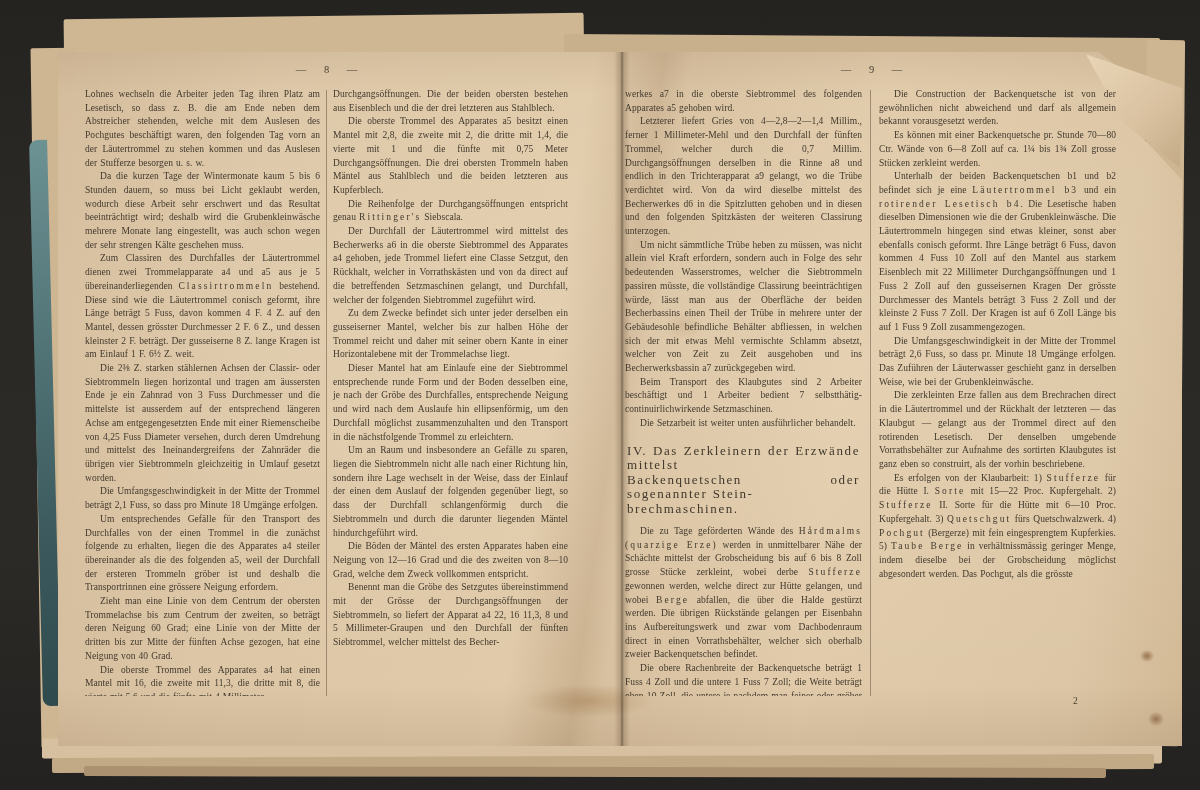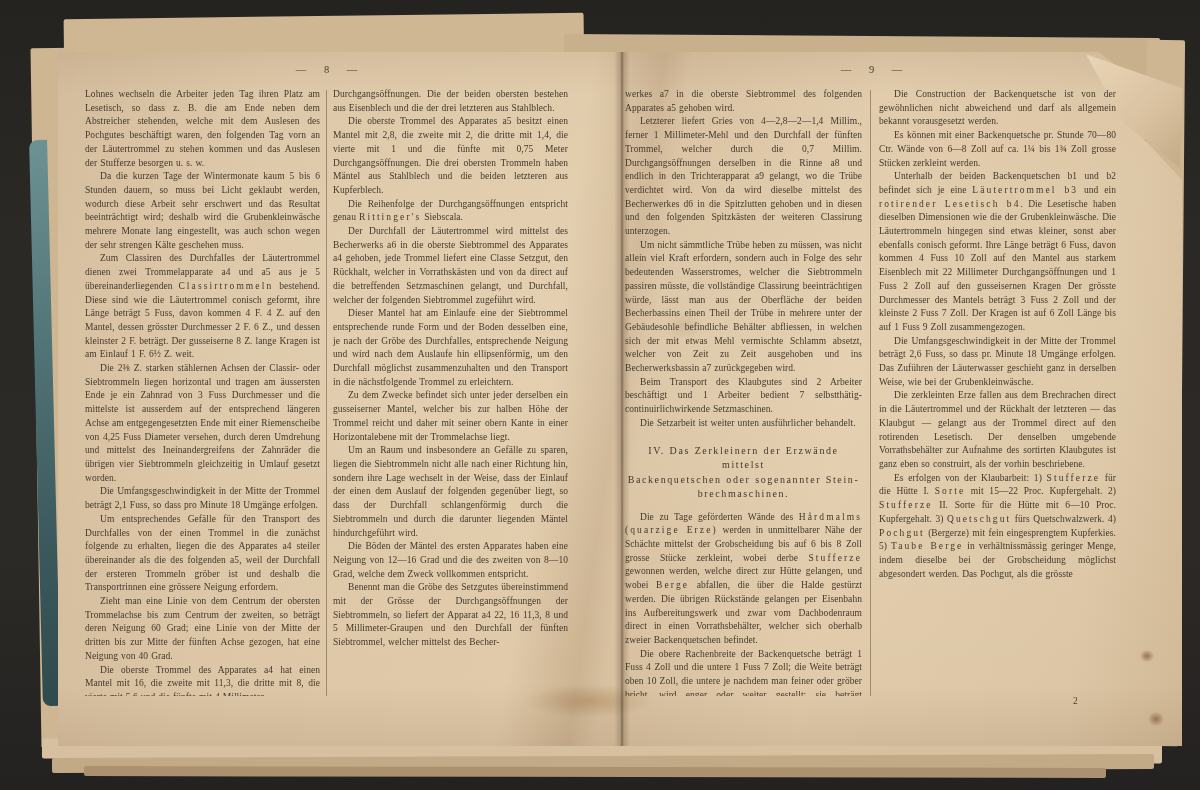--- a/index.html
+++ b/index.html
@@ -43,21 +43,21 @@
                text-align:center;color:#4a4034;}
   .cols{display:flex;margin-top:10px;}
   .col{width:235px;height:608px;overflow:hidden;text-align:justify;
        font-size:9.5px;line-height:13.7px;letter-spacing:0.05px;word-spacing:0.6px;}
   .page-9 .col{width:237px;}
   .col p{margin:0;}
   .col p.indent{text-indent:15px;}
   .col-rule{width:1px;height:606px;margin:2px 6px 0 6px;background:rgba(80,62,45,0.45);align-self:flex-start;}
   .page-9 .col-rule{margin:2px 8px 0 8px;}
   .spaced{letter-spacing:2.1px;}
-  .section-heading{margin:13px 2px 9px 2px;text-align:center;font-size:10px;
+  .section-heading{margin:13px 2px 9px 2px;font-size:13px;
                    line-height:14.5px;letter-spacing:1.6px;color:#41382c;}
   .signature{position:absolute;left:448px;top:632px;font-size:9.5px;color:#4a4034;}
 
   
   .stain{position:absolute;border-radius:50%;mix-blend-mode:multiply;pointer-events:none;}
   .stain-bottom{left:500px;top:672px;width:130px;height:34px;
     background:radial-gradient(ellipse,rgba(166,124,62,0.30),transparent 70%);}
   .stain-right-a{left:1116px;top:638px;width:14px;height:12px;
     background:radial-gradient(ellipse,rgba(122,72,30,0.55),transparent 75%);}
   .stain-right-b{left:1124px;top:700px;width:16px;height:14px;
@@ -98,22 +98,22 @@
             <p class="indent"><span>Um entsprechendes Gefälle für den Transport des Durchfalles von der einen Trommel in die zunächst folgende zu erhalten, liegen die des Apparates a4 steiler übereinander als die des folgenden a5, weil der Durchfall der ersteren Trommeln gröber ist und deshalb die Transportrinnen eine grössere Neigung erfordern.</span></p>
             <p class="indent"><span>Zieht man eine Linie von dem Centrum der obersten Trommelachse bis zum Centrum der zweiten, so beträgt deren Neigung 60 Grad; eine Linie von der Mitte der dritten bis zur Mitte der fünften Achse gezogen, hat eine Neigung von 40 Grad.</span></p>
             <p class="indent"><span>Die oberste Trommel des Apparates a4 hat einen Mantel mit 16, die zweite mit 11,3, die dritte mit 8, die vierte mit 5,6 und die fünfte mit 4 Millimeter</span></p>
           </div>
         <div class="col-rule"></div>
         <div class="col">
             <p class=""><span>Durchgangsöffnungen. Die der beiden obersten bestehen aus Eisenblech und die der drei letzteren aus Stahlblech.</span></p>
             <p class="indent"><span>Die oberste Trommel des Apparates a5 besitzt einen Mantel mit 2,8, die zweite mit 2, die dritte mit 1,4, die vierte mit 1 und die fünfte mit 0,75 Meter Durchgangsöffnungen. Die drei obersten Trommeln haben Mäntel aus Stahlblech und die beiden letzteren aus Kupferblech.</span></p>
             <p class="indent"><span>Die Reihenfolge der Durchgangsöffnungen entspricht genau </span><span class="spaced">Rittinger's</span><span> Siebscala.</span></p>
             <p class="indent"><span>Der Durchfall der Läutertrommel wird mittelst des Becherwerks a6 in die oberste Siebtrommel des Apparates a4 gehoben, jede Trommel liefert eine Classe Setzgut, den Rückhalt, welcher in Vorrathskästen und von da direct auf die betreffenden Setzmaschinen gelangt, und Durchfall, welcher der folgenden Siebtrommel zugeführt wird.</span></p>
+            <p class="indent"><span>Zu dem Zwecke befindet sich unter jeder derselben ein gusseiserner Mantel, welcher bis zur halben Höhe der Trommel reicht und daher mit seiner obern Kante in einer Horizontalebene mit der Trommelachse liegt.</span></p>
             <p class="indent"><span>Dieser Mantel hat am Einlaufe eine der Siebtrommel entsprechende runde Form und der Boden desselben eine, je nach der Gröbe des Durchfalles, entsprechende Neigung und wird nach dem Auslaufe hin ellipsenförmig, um den Durchfall möglichst zusammenzuhalten und den Transport in die nächstfolgende Trommel zu erleichtern.</span></p>
-            <p class="indent"><span>Zu dem Zwecke befindet sich unter jeder derselben ein gusseiserner Mantel, welcher bis zur halben Höhe der Trommel reicht und daher mit seiner obern Kante in einer Horizontalebene mit der Trommelachse liegt.</span></p>
             <p class="indent"><span>Um an Raum und insbesondere an Gefälle zu sparen, liegen die Siebtrommeln nicht alle nach einer Richtung hin, sondern ihre Lage wechselt in der Weise, dass der Einlauf der einen dem Auslauf der folgenden gegenüber liegt, so dass der Durchfall schlangenförmig durch die Siebtrommeln und durch die darunter liegenden Mäntel hindurchgeführt wird.</span></p>
             <p class="indent"><span>Die Böden der Mäntel des ersten Apparates haben eine Neigung von 12—16 Grad und die des zweiten von 8—10 Grad, welche dem Zweck vollkommen entspricht.</span></p>
             <p class="indent"><span>Benennt man die Gröbe des Setzgutes übereinstimmend mit der Grösse der Durchgangsöffnungen der Siebtrommeln, so liefert der Apparat a4 22, 16 11,3, 8 und 5 Millimeter-Graupen und den Durchfall der fünften Siebtrommel, welcher mittelst des Becher-</span></p>
           </div>
       </div>
     </div>
 
     <div class="page page-9">
       <div class="page-header">— 9 —</div>
       <div class="cols">

